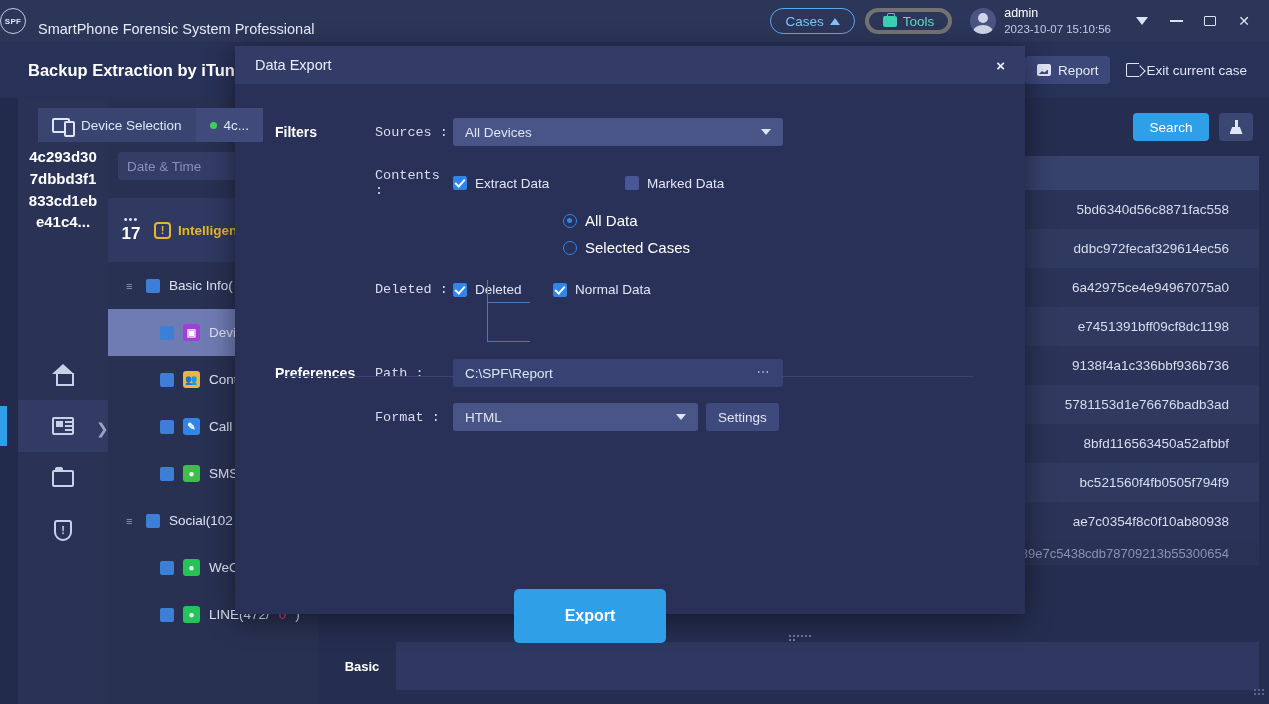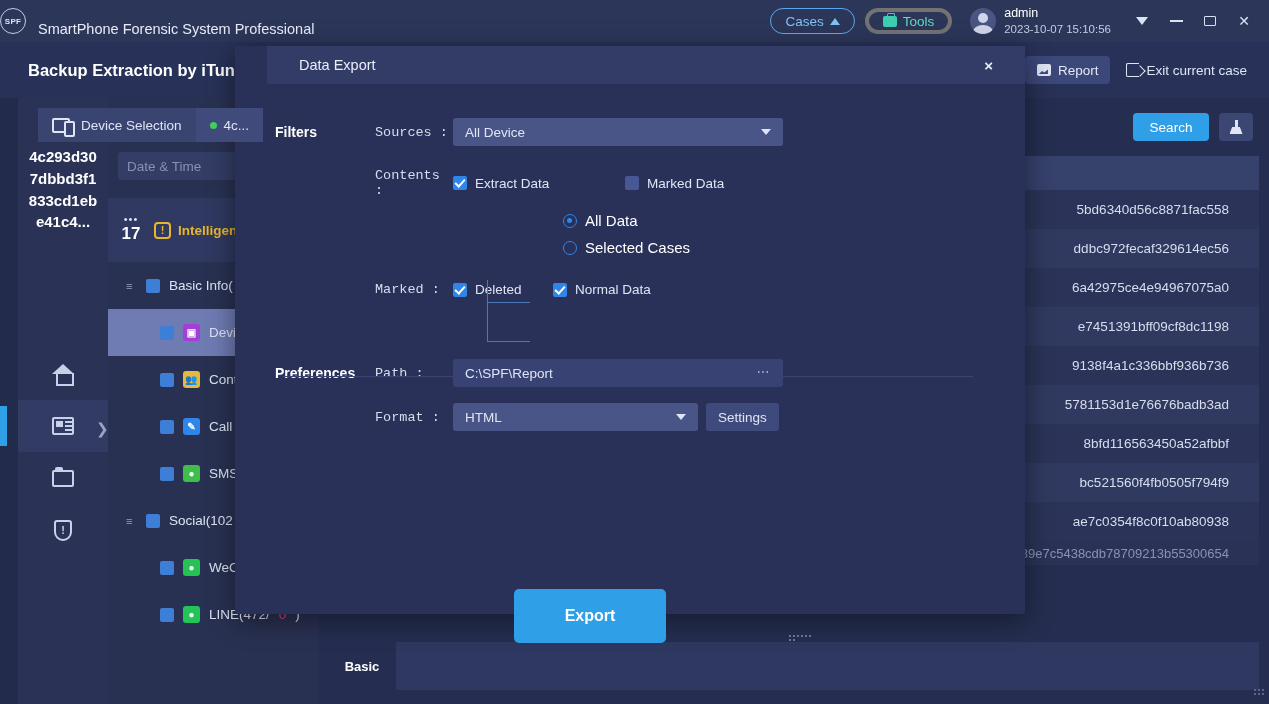--- a/index.html
+++ b/index.html
@@ -208,21 +208,21 @@
   .mon::before{content:"";position:absolute;top:0;left:0;width:14px;height:11px;border:2px solid #dfe5f5;border-radius:2px;}
   .mon::after{content:"";position:absolute;top:3px;left:12px;width:7px;height:12px;border:2px solid #dfe5f5;border-radius:2px;background:#3a4470;}
   .dot-g { width:7px;height:7px;border-radius:50%;background:#3fcf5a; }
 
   
   .dlg-shadow {
     position:absolute; top:46px; left:235px; width:790px; height:568px;
     background:#2a3158; box-shadow: 0 6px 26px rgba(0,0,0,.45);
   }
   .dlg-title {
-    height: 38px; background:#323c66; display:flex; align-items:center; padding: 0 32px; margin-left: 32px;
+    height: 38px; background:#323c66; display:flex; align-items:center; padding: 0 20px;
   }
   .dlg-title-txt { color:#e9edf8; font-size:14.5px; }
   .dlg-close { margin-left:auto; color:#e9edf8; font-size:15px; font-weight:bold; cursor:pointer; }
   .dlg-body { padding: 34px 40px 0 40px; position:relative; height: 530px; }
 
   .frm-row { display:flex; align-items:center; margin-bottom: 22px; }
   .sect-label { width: 100px; color:#ffffff; font-size:14px; font-weight:bold; }
   .fld-label { width: 78px; color:#d7ddee; font-size:13.5px;font-family:Liberation Mono, monospace; }
   .select {
     background:#4a5587; border-radius:3px; height:28px;
@@ -473,21 +473,21 @@
     <div class="dlg-title">
       <span class="dlg-title-txt">Data Export</span>
       <span class="dlg-close">×</span>
     </div>
     <div class="dlg-body">
 
       <div class="frm-row">
         <div class="sect-label">Filters</div>
         <div class="fld-label">Sources :</div>
         <div class="select sel-sources">
-          <span>All Device</span>
+          <span>All Devices</span>
           <span class="cv"></span>
         </div>
       </div>
 
       <div class="frm-row" style="margin-bottom:14px;">
         <div class="sect-label"></div>
         <div class="fld-label">Contents :</div>
         <div class="chk" style="width:172px;">
           <span class="box on"></span>
           <span>Extract Data</span>
@@ -514,21 +514,21 @@
       <div class="frm-row" style="margin-bottom:26px;">
         <div style="width:288px;"></div>
         <div class="rad">
           <span class="circ"></span>
           <span>Selected Cases</span>
         </div>
       </div>
 
       <div class="frm-row">
         <div class="sect-label"></div>
-        <div class="fld-label">Marked :</div>
+        <div class="fld-label">Deleted :</div>
         <div class="chk" style="width:100px;">
           <span class="box on"></span>
           <span>Deleted</span>
         </div>
         <div class="chk">
           <span class="box on"></span>
           <span>Normal Data</span>
         </div>
       </div>
 

